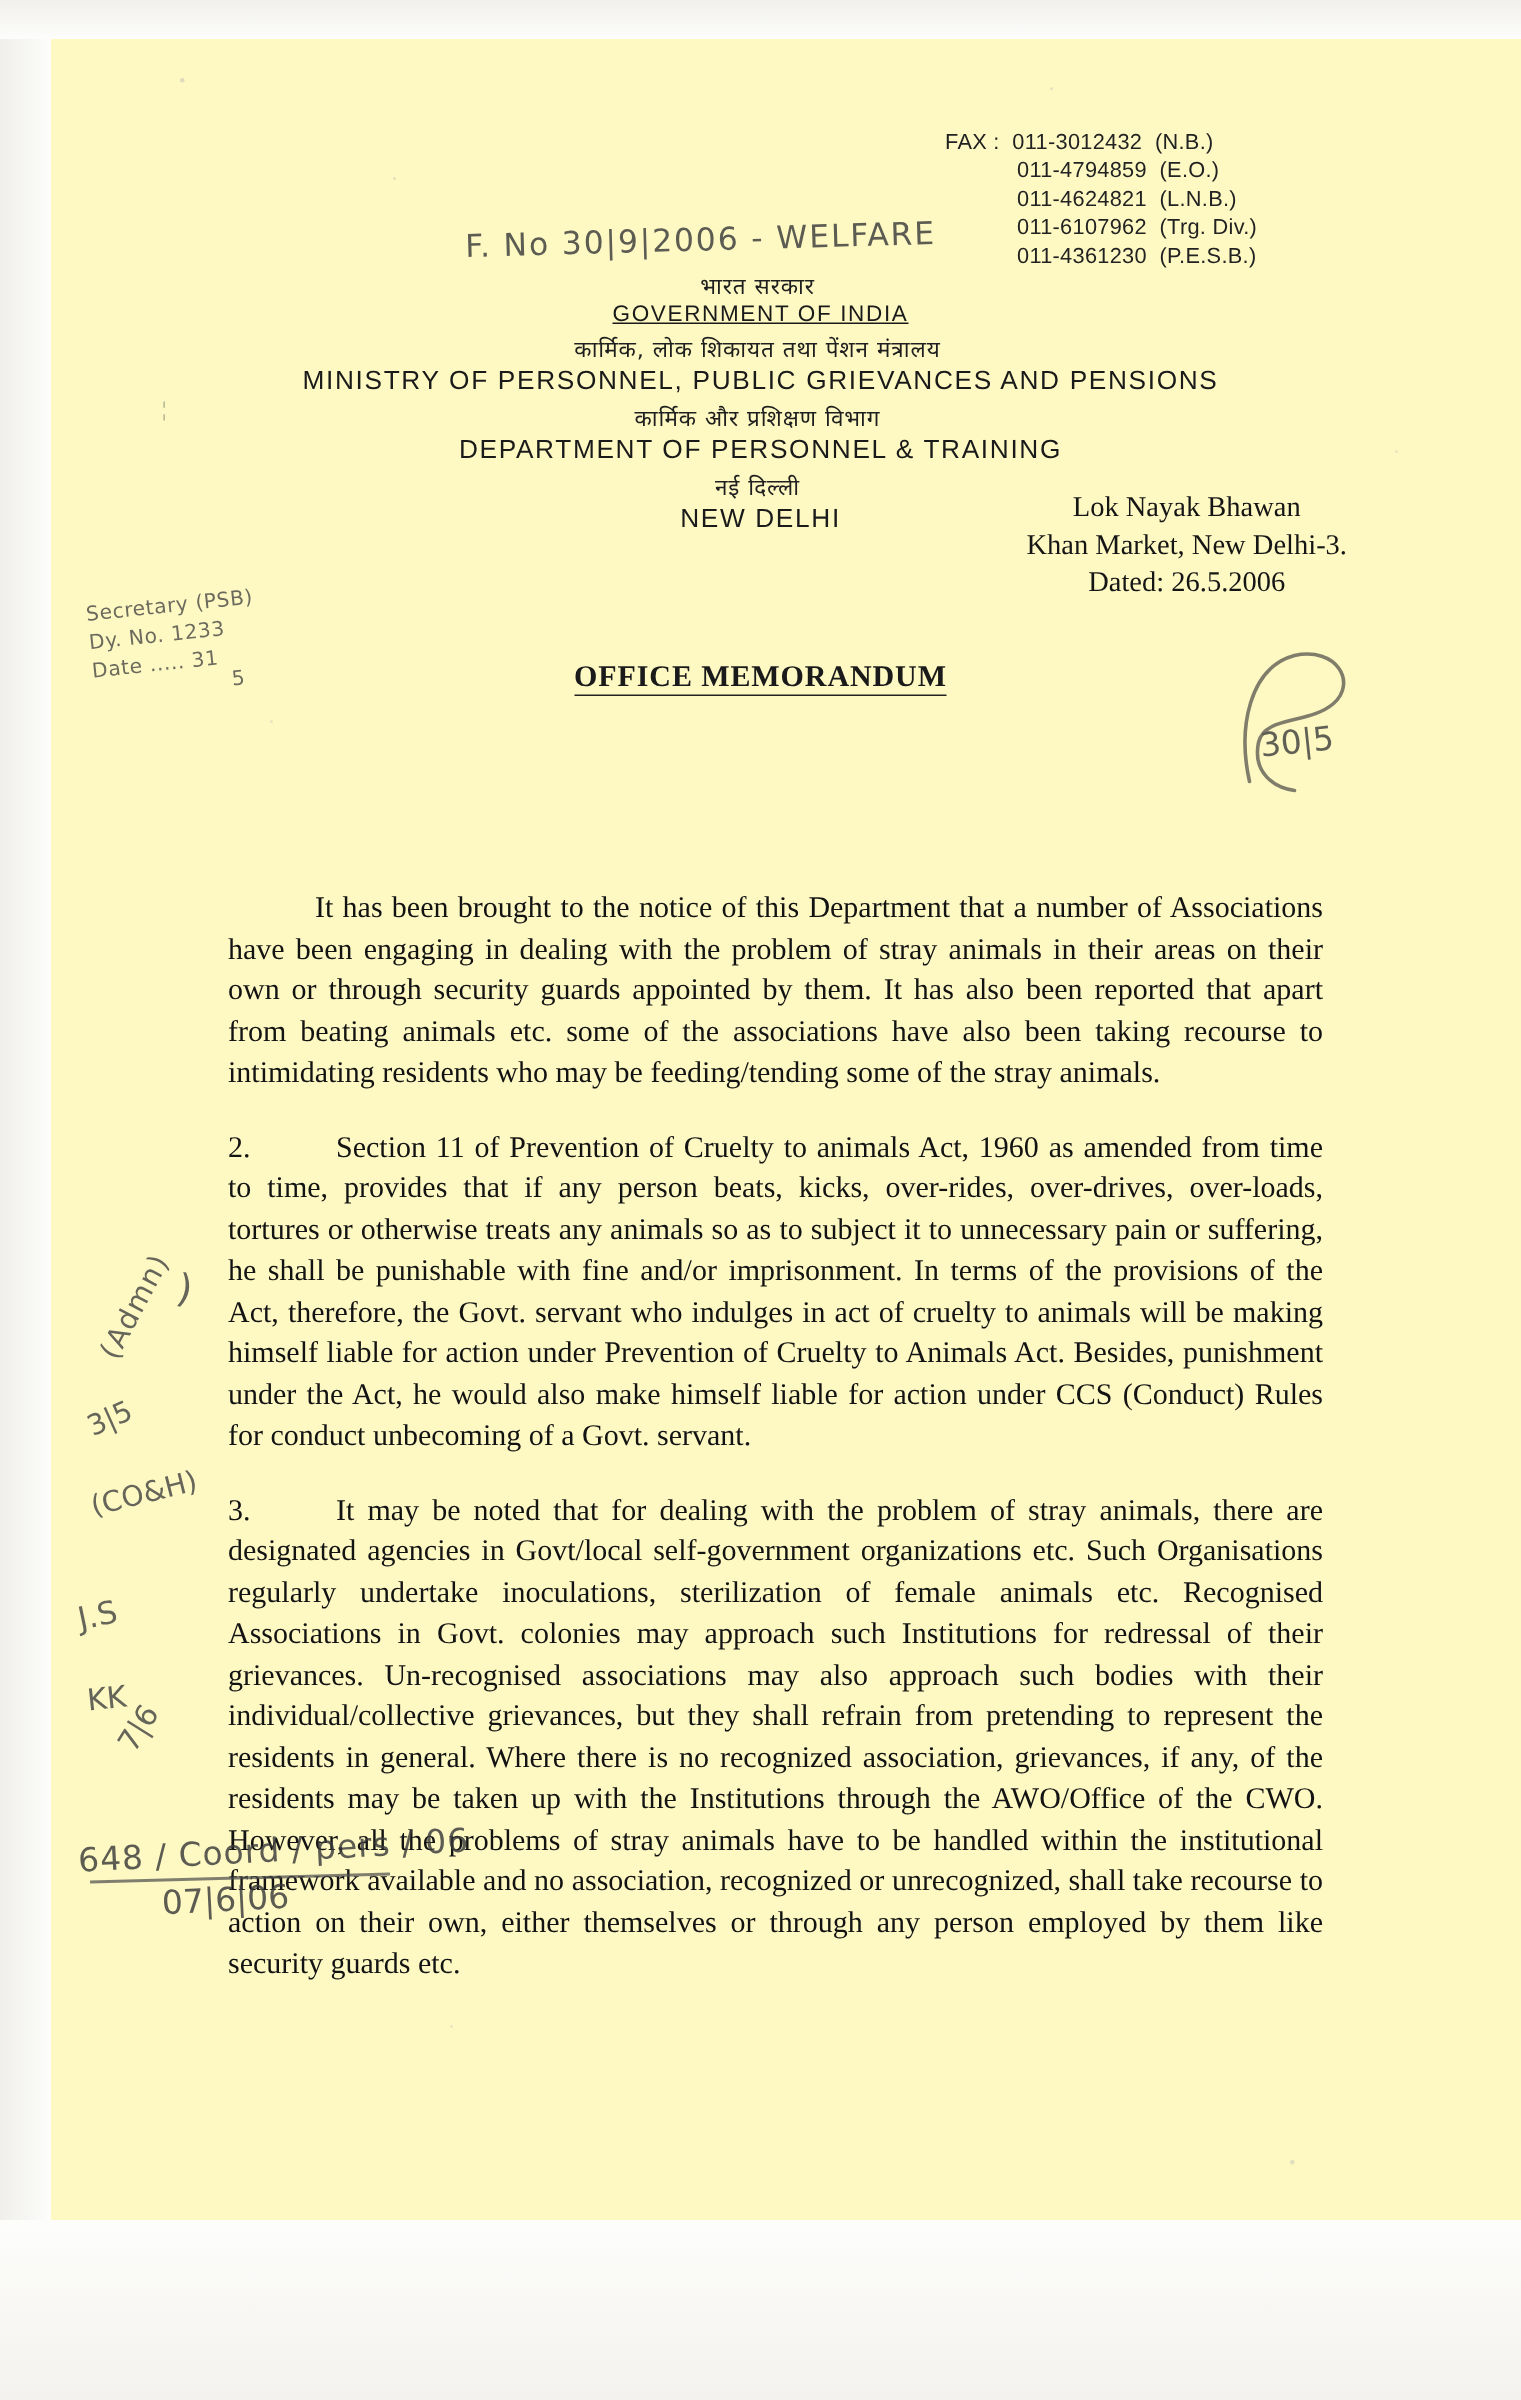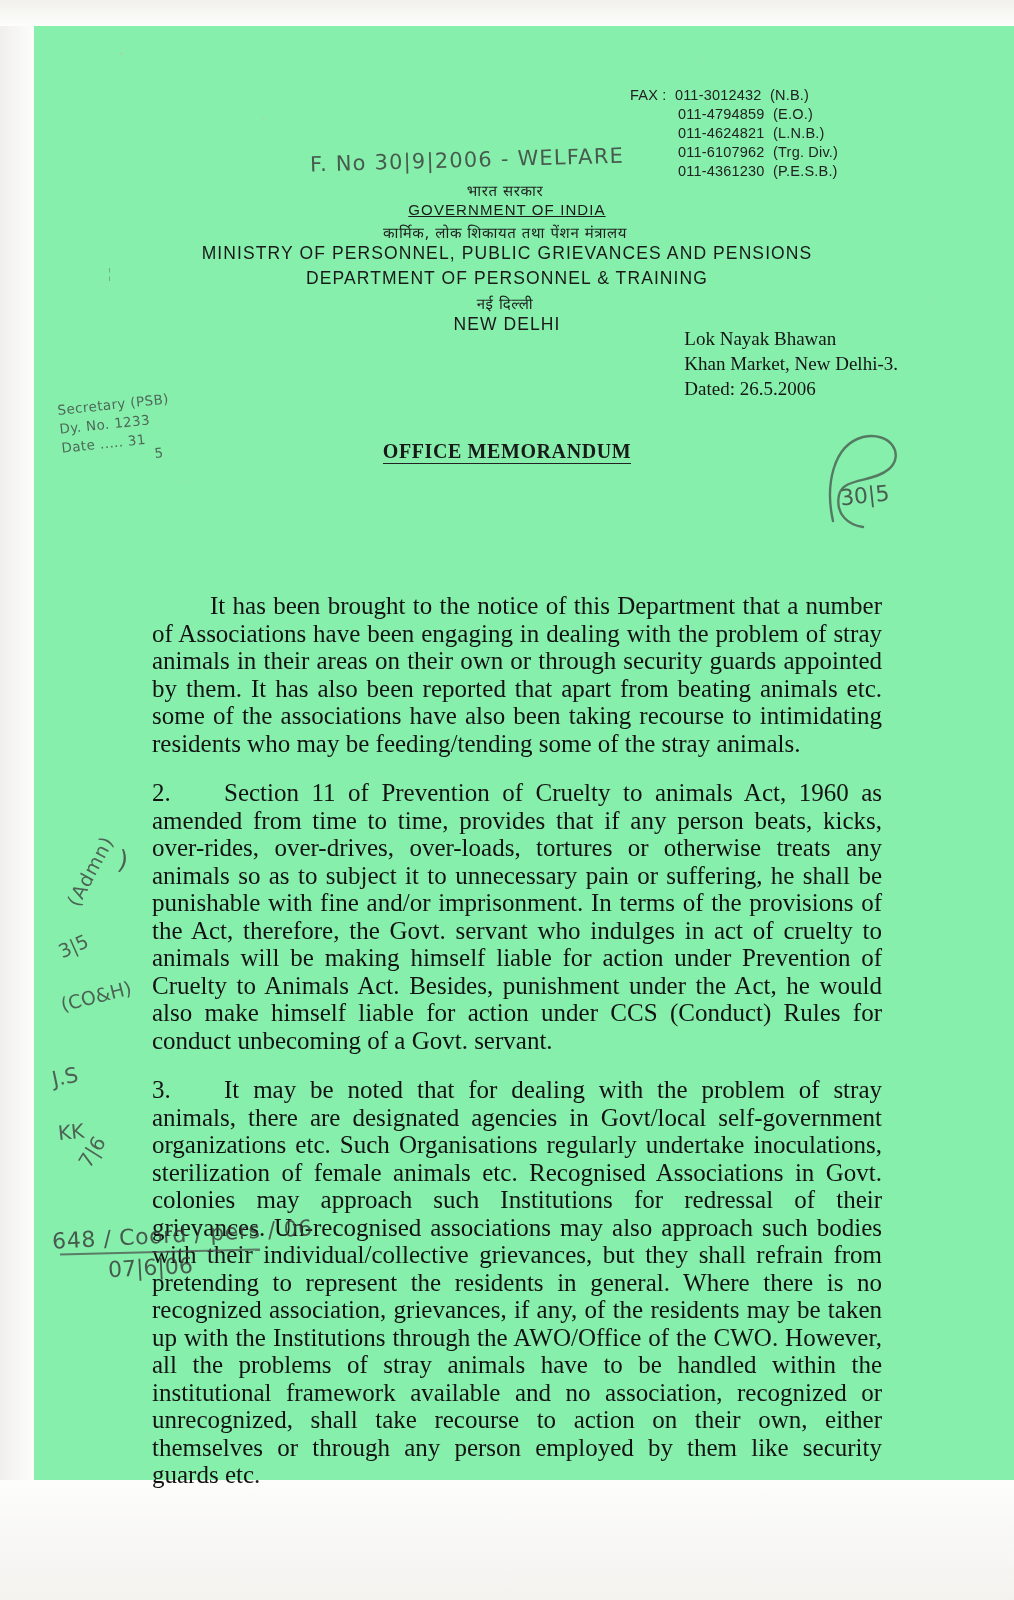--- a/index.html
+++ b/index.html
@@ -11,21 +11,21 @@
     width: 1014px;
     height: 1600px;
     position: relative;
     font-family: "Liberation Serif", serif;
     color: #1a1a1a;
     overflow: hidden;
   }
   .page {
     position: absolute;
     inset: 0;
-    background: #86efac;
+    background: #fef9c3;
   }
   
   .scan-edge-left {
     position: absolute;
     left: 0; top: 0; bottom: 0; width: 34px;
     background: linear-gradient(to right, #f0efec, #fdfdfb);
     pointer-events: none;
   }
   .scan-edge-top {
     position: absolute;
@@ -100,21 +100,21 @@
   .lh-eng.big {
     font-size: 15px;
     text-decoration: underline;
   }
 
   
   .address {
     position: absolute;
     right: 116px;
     top: 326px;
-    text-align: left;
+    text-align: center;
     font-size: 19px;
     line-height: 25px;
     color: #151515;
   }
 
   
   .diary-stamp {
     position: absolute;
     left: 60px;
     top: 395px;
@@ -173,21 +173,21 @@
     font-weight: bold;
     letter-spacing: .2px;
   }
 
   
   .body-text {
     position: absolute;
     left: 152px;
     width: 730px;
     top: 592px;
-    font-size: 25px;
+    font-size: 20px;
     line-height: 27.5px;
     text-align: justify;
     color: #131313;
   }
   .para {
     margin-bottom: 22px;
     position: relative;
   }
   .para.indented { text-indent: 58px; }
   .para .pnum {
@@ -323,20 +323,21 @@
 
   <div class="handwriting file-no">F. No 30|9|2006 - WELFARE</div>
 
   <div class="tick-left">¦</div>
 
   <div class="letterhead">
     <div class="lh-hindi">भारत सरकार</div>
     <div class="lh-eng big">GOVERNMENT OF INDIA</div>
     <div class="lh-hindi">कार्मिक, लोक शिकायत तथा पेंशन मंत्रालय</div>
     <div class="lh-eng">MINISTRY OF PERSONNEL, PUBLIC GRIEVANCES AND PENSIONS</div>
+    <div class="lh-hindi">कार्मिक और प्रशिक्षण विभाग</div>
     <div class="lh-eng">DEPARTMENT OF PERSONNEL &amp; TRAINING</div>
     <div class="lh-hindi">नई दिल्ली</div>
     <div class="lh-eng">NEW DELHI</div>
   </div>
 
   <div class="address">
     <div>Lok Nayak Bhawan</div>
     <div>Khan Market, New Delhi-3.</div>
     <div>Dated: 26.5.2006</div>
   </div>

